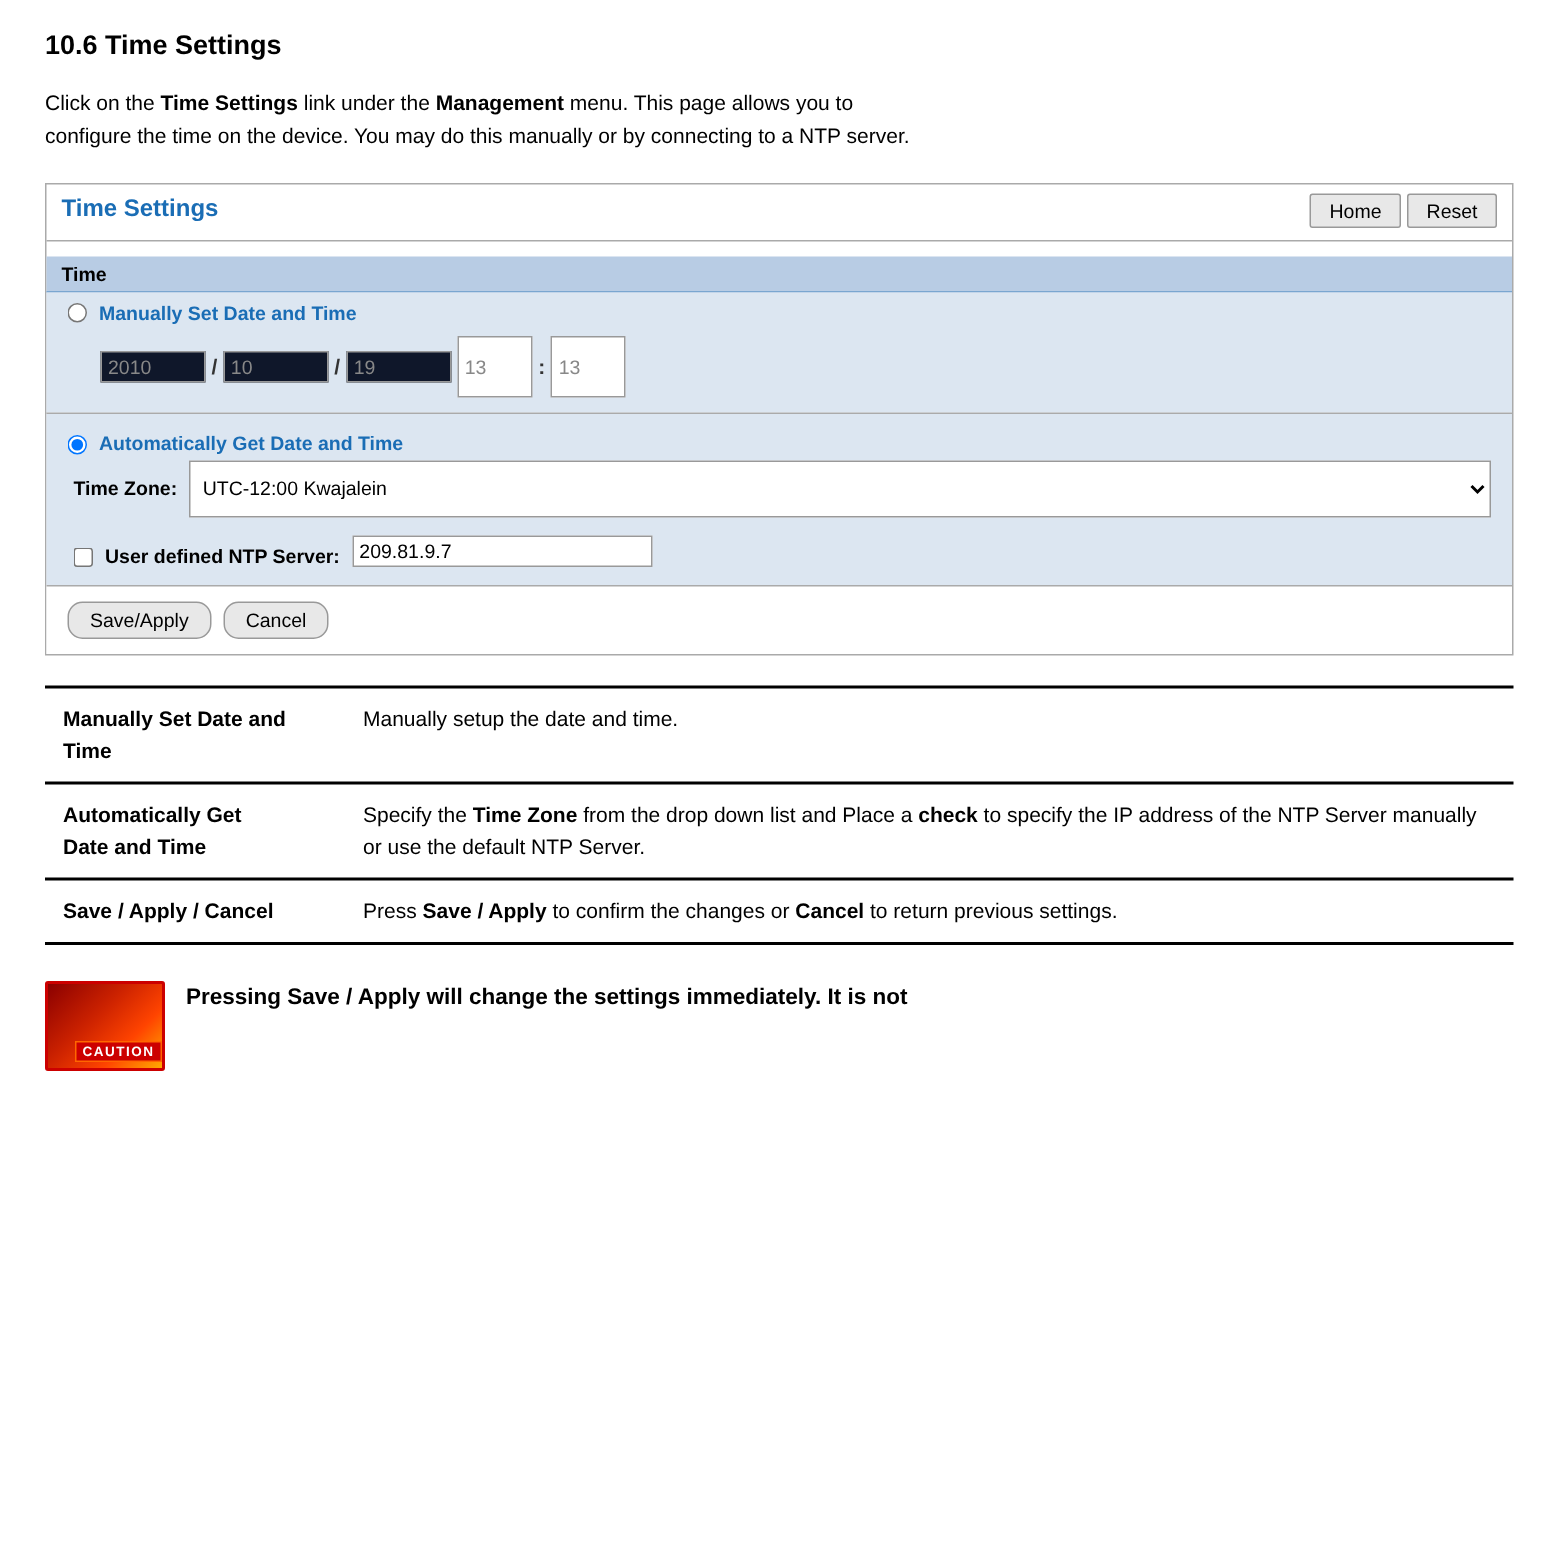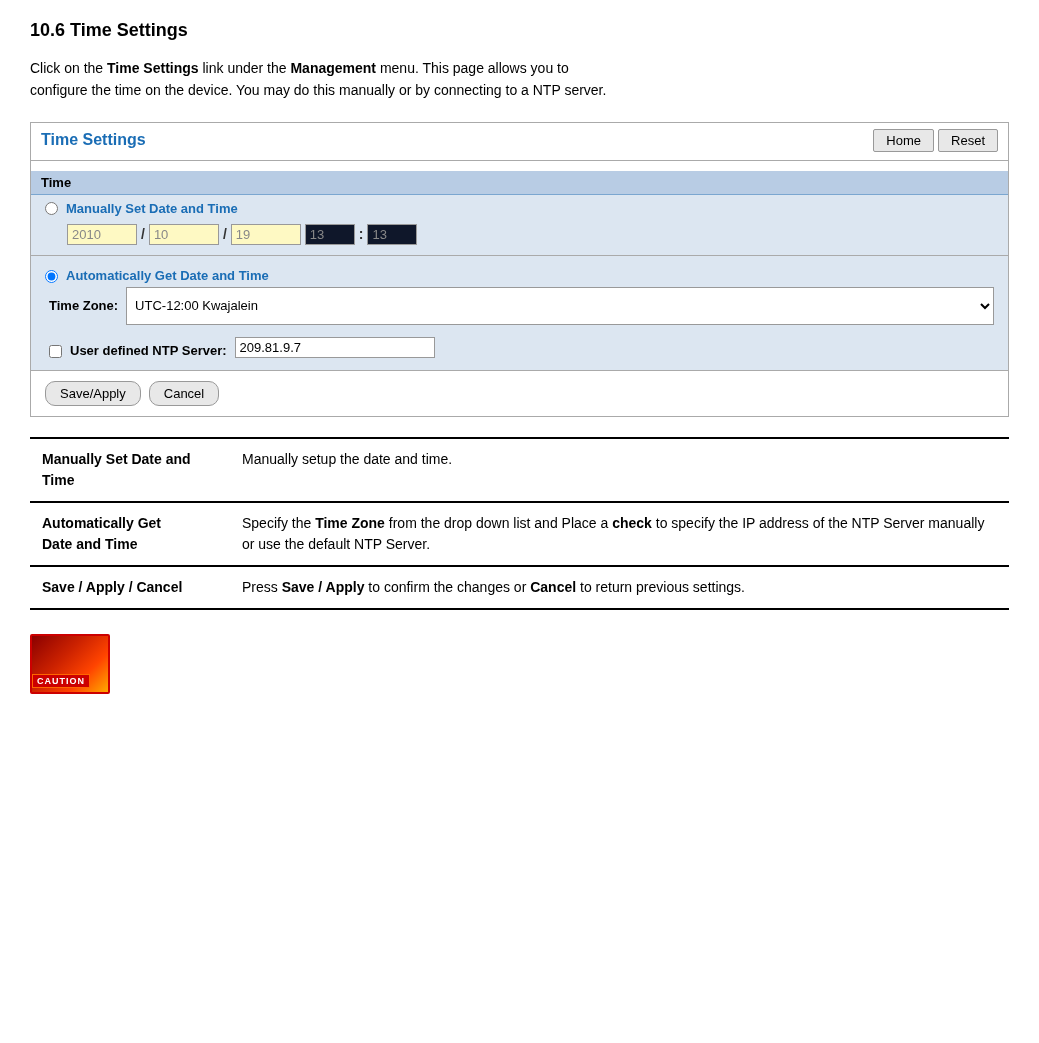--- a/index.html
+++ b/index.html
@@ -88,34 +88,34 @@
       align-items: center;
       gap: 4px;
       padding: 4px 14px 10px 36px;
       background: #dce6f1;
     }
     .date-input {
       width: 70px;
       border: 1px solid #999;
       padding: 2px 4px;
       font-size: 13px;
-      background: #fef9c3;
+      background: #0f172a;
       color: #888;
     }
     .date-sep {
       font-size: 14px;
       color: #333;
       font-weight: bold;
     }
     .time-input {
       width: 50px;
       border: 1px solid #999;
-      padding: 2px 4px;
-      font-size: 13px;
-      background: #0f172a;
+      padding: 12px 4px;
+      font-size: 13px;
+      background: #ffffff;
       color: #888;
     }
     .time-sep {
       font-size: 14px;
       color: #333;
       font-weight: bold;
     }
 
     .divider-line {
       border: none;
@@ -226,21 +226,21 @@
       gap: 14px;
       margin-top: 20px;
     }
     .caution-img {
       width: 80px;
       height: 60px;
       background: linear-gradient(135deg, #8b0000 0%, #cc2200 40%, #ff4400 70%, #ffaa00 100%);
       border: 2px solid #cc0000;
       display: flex;
       flex-direction: column;
-      align-items: flex-start;
+      align-items: flex-end;
       justify-content: flex-end;
       padding-bottom: 4px;
       border-radius: 2px;
       flex-shrink: 0;
     }
     .caution-text-badge {
       font-size: 9px;
       font-weight: bold;
       color: #fff;
       background: #cc0000;
@@ -340,15 +340,15 @@
       <td>Press <b>Save / Apply</b> to confirm the changes or <b>Cancel</b> to return previous settings.</td>
     </tr>
   </tbody>
 </table>
 
 <div class="caution-section">
   <div class="caution-img">
     <span class="caution-text-badge">CAUTION</span>
   </div>
   <div class="caution-body">
-    <br>
+    <b>Pressing Save / Apply will change the settings immediately. It is not</b><br>
   </div>
 </div>
 
 </body></html>

